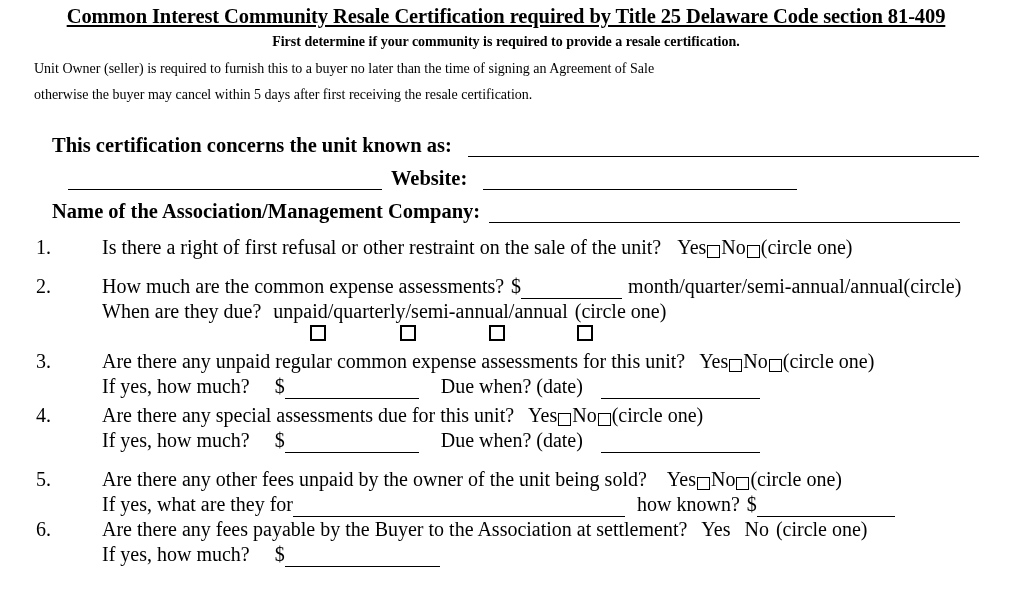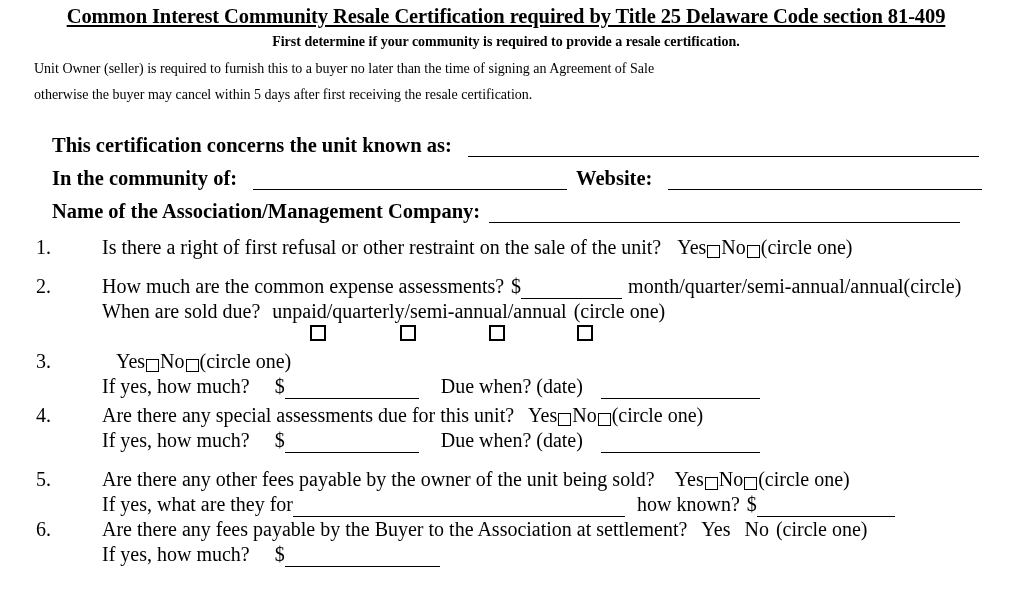--- a/index.html
+++ b/index.html
@@ -170,21 +170,20 @@
 
   <div class="fields">
 
     <div class="field-row">
       <span class="field-label">This certification concerns the unit known as:</span>
       <span class="gap-md"></span>
       <span class="blank grow" style="max-width:511px;"></span>
     </div>
 
     <div class="field-row">
-      <span class="field-label">In the community of:</span>
       <span class="gap-md"></span>
       <span class="blank" style="width:314px;"></span>
       <span class="gap-sm"></span>
       <span class="field-label">Website:</span>
       <span class="gap-md"></span>
       <span class="blank grow" style="max-width:314px;"></span>
     </div>
 
     <div class="field-row">
       <span class="field-label">Name of the Association/Management Company:</span>
@@ -218,41 +217,42 @@
       <div class="item-body">
         <div class="line">
           <span class="txt">How much are the common expense assessments?</span>
           <span class="txt" style="width:7px;">&nbsp;</span>
           <span class="txt">$</span>
           <span class="blank" style="width:101px;"></span>
           <span class="txt" style="width:6px;">&nbsp;</span>
           <span class="txt">month/quarter/semi-annual/annual(circle)</span>
         </div>
         <div class="line">
-          <span class="txt">When are sold due?</span>
+          <span class="txt">When are they due?</span>
           <span class="txt" style="width:12px;">&nbsp;</span>
           <span class="txt">unpaid/quarterly/semi-annual/annual</span>
           <span class="txt" style="width:7px;">&nbsp;</span>
           <span class="txt">(circle one)</span>
         </div>
         <div class="freq-boxes">
           <span class="cbox cbox-lg" style="left:208px;"></span>
           <span class="cbox cbox-lg" style="left:298px;"></span>
           <span class="cbox cbox-lg" style="left:387px;"></span>
           <span class="cbox cbox-lg" style="left:475px;"></span>
         </div>
       </div>
     </div>
 
     <div class="spacer-8"></div>
 
     <div class="item">
       <div class="item-num">3.</div>
       <div class="item-body">
         <div class="line">
+          <span class="txt">Are there any unpaid regular common expense assessments for this unit?</span>
           <span class="txt" style="width:14px;">&nbsp;</span>
           <span class="txt">Yes</span>
           <span class="cbox"></span>
           <span class="txt">No</span>
           <span class="cbox"></span>
           <span class="txt">(circle one)</span>
         </div>
         <div class="line">
           <span class="txt">If yes, how much?</span>
           <span class="txt" style="width:25px;">&nbsp;</span>
@@ -292,21 +292,21 @@
         </div>
       </div>
     </div>
 
     <div class="spacer-14"></div>
 
     <div class="item">
       <div class="item-num">5.</div>
       <div class="item-body">
         <div class="line">
-          <span class="txt">Are there any other fees payable by the owner of the unit being sold?</span>
+          <span class="txt">Are there any other fees unpaid by the owner of the unit being sold?</span>
           <span class="txt" style="width:20px;">&nbsp;</span>
           <span class="txt">Yes</span>
           <span class="cbox"></span>
           <span class="txt">No</span>
           <span class="cbox"></span>
           <span class="txt">(circle one)</span>
         </div>
         <div class="line">
           <span class="txt">If yes, what are they for</span>
           <span class="blank" style="width:332px;"></span>

